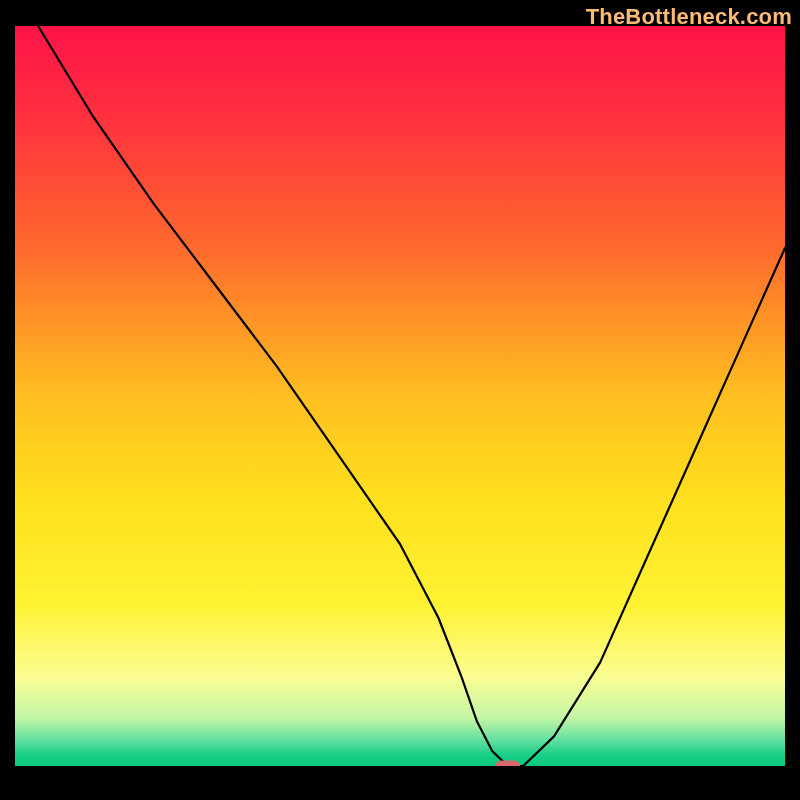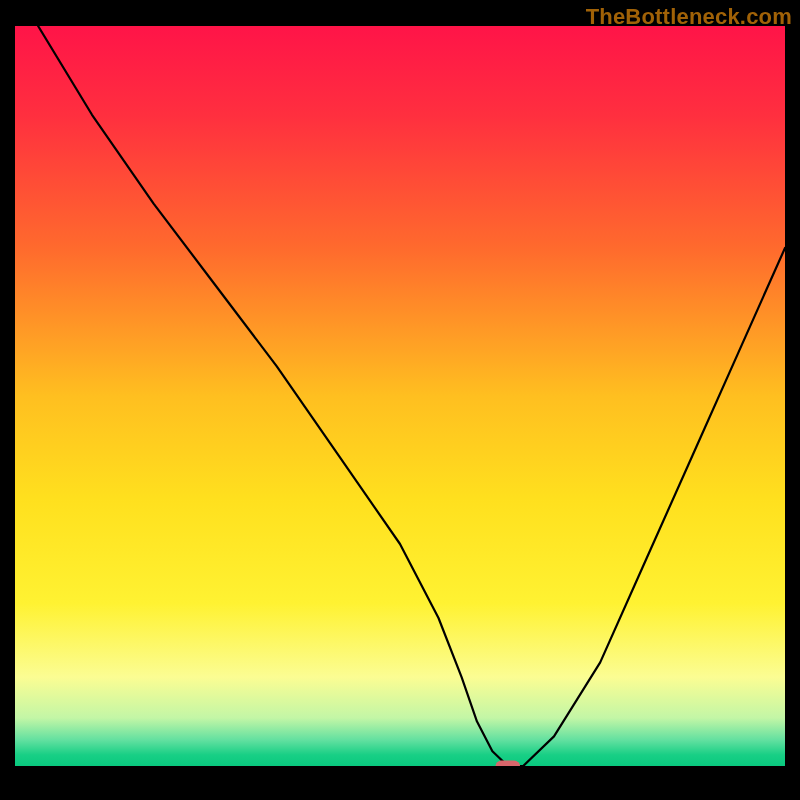--- a/index.html
+++ b/index.html
@@ -13,21 +13,21 @@
   }
   .container {
     position: relative;
     width: 800px;
     height: 800px;
   }
   .watermark {
     position: absolute;
     top: 4px;
     right: 8px;
-    color: #a16207;
+    color: #fdba74;
     font-size: 22px;
     font-weight: 600;
     letter-spacing: 0.2px;
     z-index: 20;
   }
   .plot {
     position: absolute;
     left: 15px;
     top: 26px;
     width: 770px;

